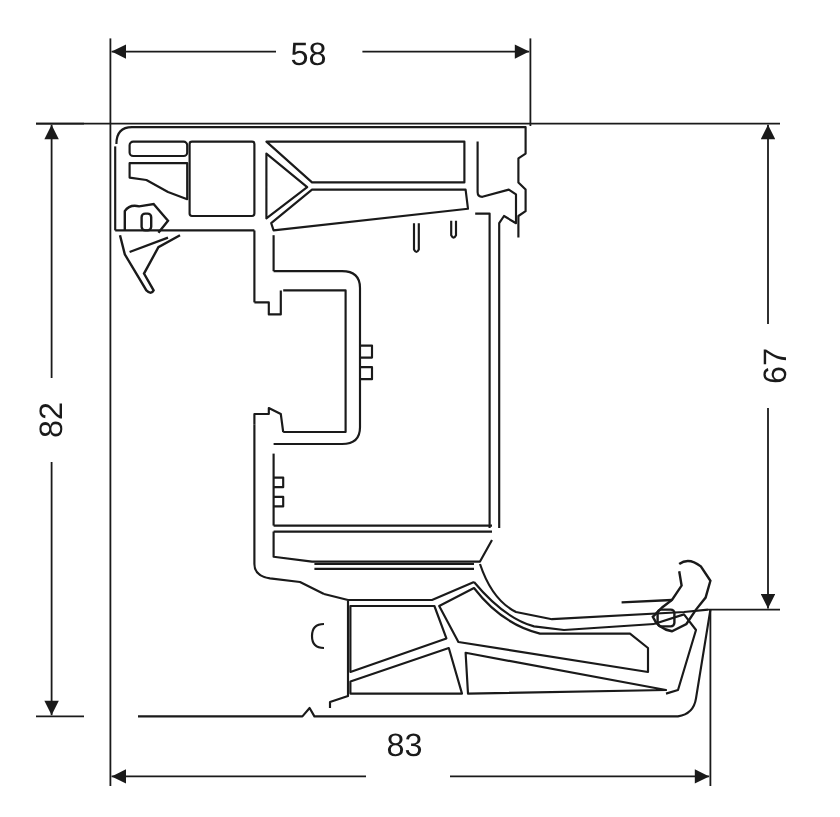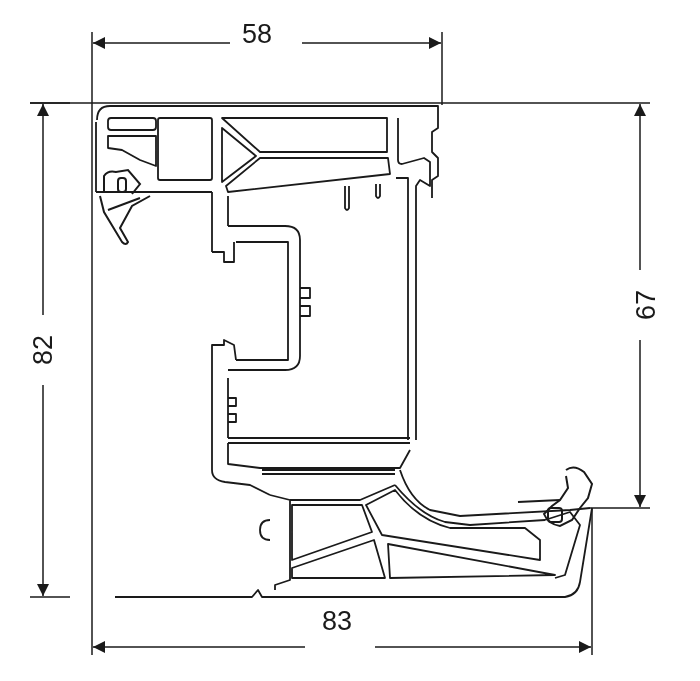--- a/index.html
+++ b/index.html
@@ -1,19 +1,19 @@
 <!DOCTYPE html>
 <html><head>
   <meta charset="utf-8">
   <style>
     html, body { margin: 0; padding: 0; background: #ffffff; }
     body { width: 700px; height: 681px; position: relative; overflow: hidden; font-family: "Liberation Sans", sans-serif; }
     #drawing { position: absolute; left: 0; top: 0; width: 700px; height: 681px; }
     .dim-label { position: absolute; font-family: "Liberation Sans", sans-serif; font-size: 27px; color: #1a1a1a; background: #ffffff; padding: 0 6px; line-height: 30px; }
-    .dim-top { left: 236px; top: 19px; }
+    .dim-top { left: 236px; top: 30px; }
     .dim-bottom { left: 316px; top: 606px; text-align: center; }
     .dim-left { left: 22px; top: 335px; transform: rotate(-90deg); transform-origin: center; }
     .dim-right { left: 625px; top: 290px; transform: rotate(-90deg); transform-origin: center; }
   </style>
 </head>
 <body>
 
 <svg id="drawing" width="700" height="681" viewBox="0 0 700 681" xmlns="http://www.w3.org/2000/svg">
   <defs>
     <marker id="arrow" viewBox="0 0 10 10" refX="10" refY="5" markerWidth="10" markerHeight="8" orient="auto-start-reverse">

